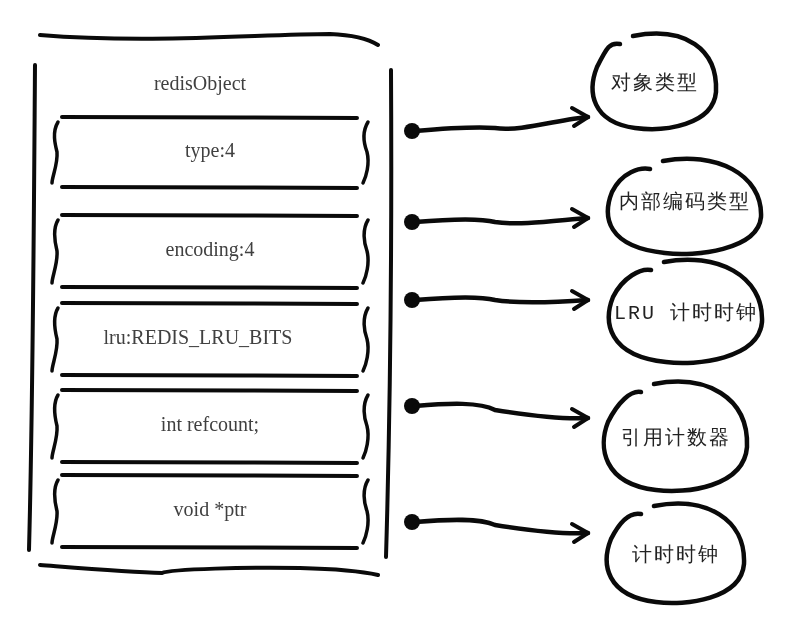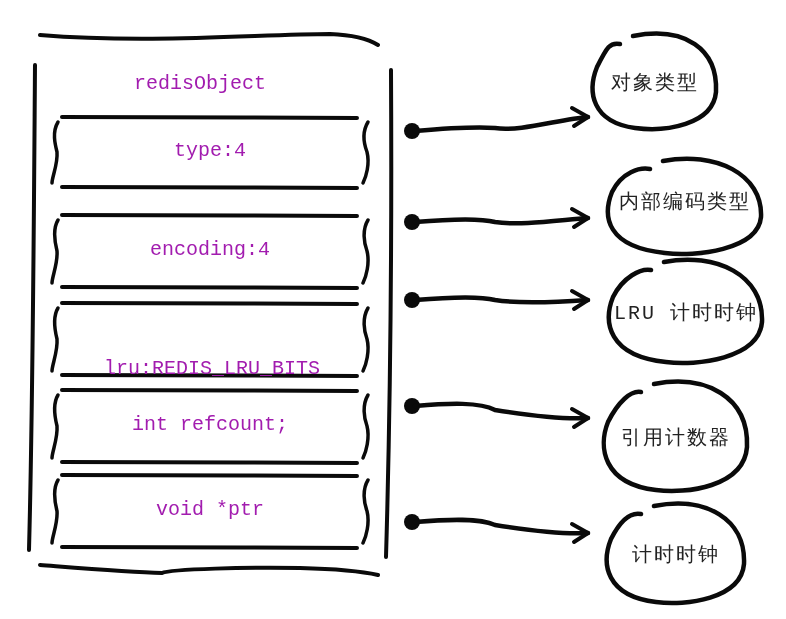--- a/index.html
+++ b/index.html
@@ -1,19 +1,19 @@
 <!DOCTYPE html>
 <html><head>
   <meta charset="utf-8">
   <style>
     html, body { margin: 0; padding: 0; background: #ffffff; }
     body { width: 786px; height: 619px; position: relative; overflow: hidden; }
     svg { position: absolute; left: 0; top: 0; }
     .stroke { fill: none; stroke: #0a0a0a; stroke-linecap: round; stroke-linejoin: round; }
-    .lbl { position: absolute; font-family: Liberation Mono, monospace; color: #a21caf; font-size: 20px; text-align: center; white-space: nowrap; }
+    .lbl { position: absolute; font-family: Liberation Serif, serif; color: #404040; font-size: 20px; text-align: center; white-space: nowrap; }
     .bubble-lbl { position: absolute; font-family: Liberation Mono, monospace; color: #222; font-size: 20px; text-align: center; white-space: nowrap; letter-spacing: 2px; }
   </style>
 </head>
 <body>
 
 <svg width="786" height="619" viewBox="0 0 786 619">
 
   <g>
     <path class="stroke" stroke-width="4" d="M40,35 C150,44 260,34 330,34 C355,35 370,40 378,45"></path>
     <path class="stroke" stroke-width="4" d="M35,65 C34,200 33,400 29,550"></path>
@@ -114,21 +114,21 @@
        C621,519 631,512 641,514"></path>
       </g>
     </g>
 </svg>
 
 <div class="lbl" style="left:100px; top:72px; width:200px;">redisObject</div>
 
 <div id="field-labels">
     <div class="lbl" style="left: 62px; width: 296px; top: 139px;">type:4</div>
     <div class="lbl" style="left: 62px; width: 296px; top: 238px;">encoding:4</div>
-    <div class="lbl" style="left: 64px; width: 296px; top: 326px; margin-top: 31px;">lru:REDIS_LRU_BITS</div>
+    <div class="lbl" style="left: 50px; width: 296px; top: 326px;">lru:REDIS_LRU_BITS</div>
     <div class="lbl" style="left: 62px; width: 296px; top: 413px;">int refcount;</div>
     <div class="lbl" style="left: 62px; width: 296px; top: 498px;">void *ptr</div>
   </div>
 <div id="bubble-labels">
     <div class="bubble-lbl" style="left: 592px; width: 126px; top: 69px;">对象类型</div>
     <div class="bubble-lbl" style="left: 607px; width: 156px; top: 188px;">内部编码类型</div>
     <div class="bubble-lbl" style="left: 608px; width: 156px; top: 299px;">LRU 计时时钟</div>
     <div class="bubble-lbl" style="left: 603px; width: 146px; top: 424px;">引用计数器</div>
     <div class="bubble-lbl" style="left: 606px; width: 140px; top: 541px;">计时时钟</div>
   </div>

